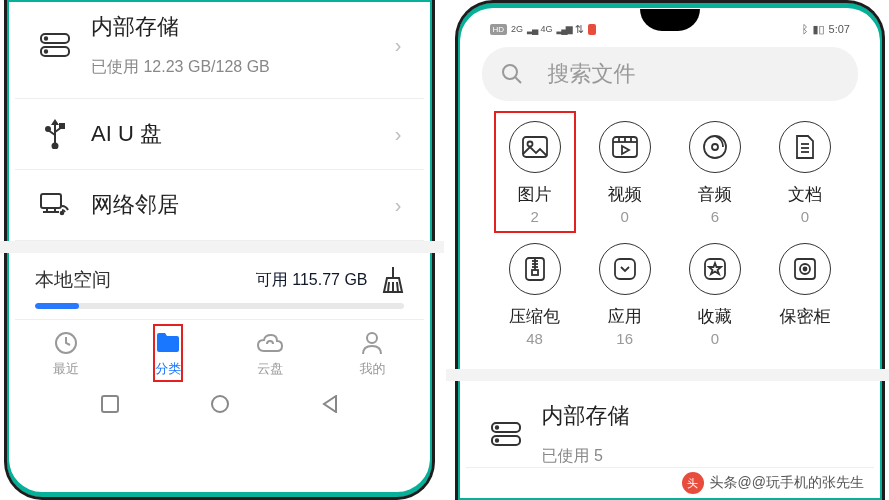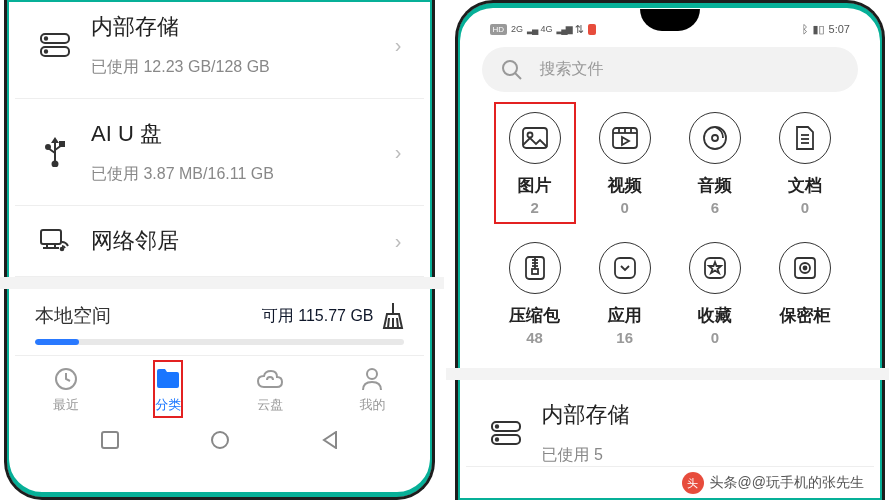--- a/index.html
+++ b/index.html
@@ -74,21 +74,21 @@
   }
   .list-row:first-child { padding-top: 12px; }
   .row-icon { width: 36px; display: flex; justify-content: center; color: #333; }
   .row-body { flex: 1; }
   .row-title { font-size: 22px; color: #222; }
   .row-sub { font-size: 16px; color: #888; margin-top: 15px; }
   .chevron { color: #bbb; font-size: 20px; }
   .section-break { height: 12px; background: #f3f3f3; margin: 0 -20px; }
   .local-row {
     display: flex; align-items: center;
-    padding: 14px 20px 6px 20px; gap: 8px;
+    padding: 14px 20px 6px 20px; gap: 14px;
   }
   .local-title { font-size: 19px; color: #333; }
   .local-free { font-size: 16px; color: #0f172a; margin-left: auto; }
   .broom { font-size: 22px; color: #333; }
   .progress {
     height: 6px; background: #e8e8e8; border-radius: 3px;
     margin: 4px 20px 10px 20px; position: relative; overflow: hidden;
   }
   .progress-fill { position: absolute; height: 100%; background: #2979ff; width: 12%; border-radius: 3px; }
   .tabbar {
@@ -104,29 +104,28 @@
   .navbtns {
     display: flex; justify-content: space-around; align-items: center;
     padding: 10px 40px 16px 40px;
   }
   .navbtn { color: #888; }
   .searchbar {
     margin: 8px 16px 14px 16px;
     background: #f2f2f2;
     border-radius: 26px;
     padding: 12px 20px;
-    display: flex; align-items: center; gap: 18px;
-    color: #999; font-size: 16px;
+    display: flex; align-items: center; gap: 26px;
+    color: #999; font-size: 22px;
   }
   .cat-grid {
     display: grid;
     grid-template-columns: repeat(4, 1fr);
     padding: 0 24px;
-    row-gap: 16px;
-    font-weight: bold;
+    row-gap: 8px;
   }
   .cat-item { text-align: center; color: #333; position: relative; padding: 6px 0 4px 0; }
   .cat-icon-circle {
     width: 52px; height: 52px; border: 1.6px solid #333;
     border-radius: 50%; margin: 0 auto 10px auto;
     display: flex; align-items: center; justify-content: center;
   }
   .cat-label { font-size: 17px; color: #222; }
   .cat-count { font-size: 15px; color: #999; margin-top: 2px; }
   .red-box-cat { position: absolute; inset: -4px 4px -4px 4px; border: 2.5px solid #e32121; }
@@ -171,21 +170,20 @@
           <circle cx="11" cy="27" r="2.5" fill="#333"></circle>
           <polygon points="11,0 7,6 15,6" fill="#333" stroke="none"></polygon>
           <path d="M11 16 L4 11"></path>
             <circle cx="4" cy="10" r="2" fill="#333"></circle>
           <path d="M11 13 L18 8"></path>
             <rect x="16" y="5" width="4" height="4" fill="#333"></rect>
         </svg>
       </div>
       <div class="row-body">
         <div class="row-title">AI U 盘</div>
-        <div class="row-sub"><span>已使用 </span><span>3.87 MB/16.11 GB</span></div>
       </div>
       <div class="chevron">›</div>
     </div>
 
     <div class="list-row">
       <div class="row-icon">
         <svg width="30" height="24" viewBox="0 0 30 24" stroke="#333" stroke-width="2" fill="none">
           <rect x="1" y="1" width="20" height="14" rx="2"></rect>
           <line x1="7" y1="15" x2="7" y2="19"></line>
             <line x1="15" y1="15" x2="15" y2="19"></line>

